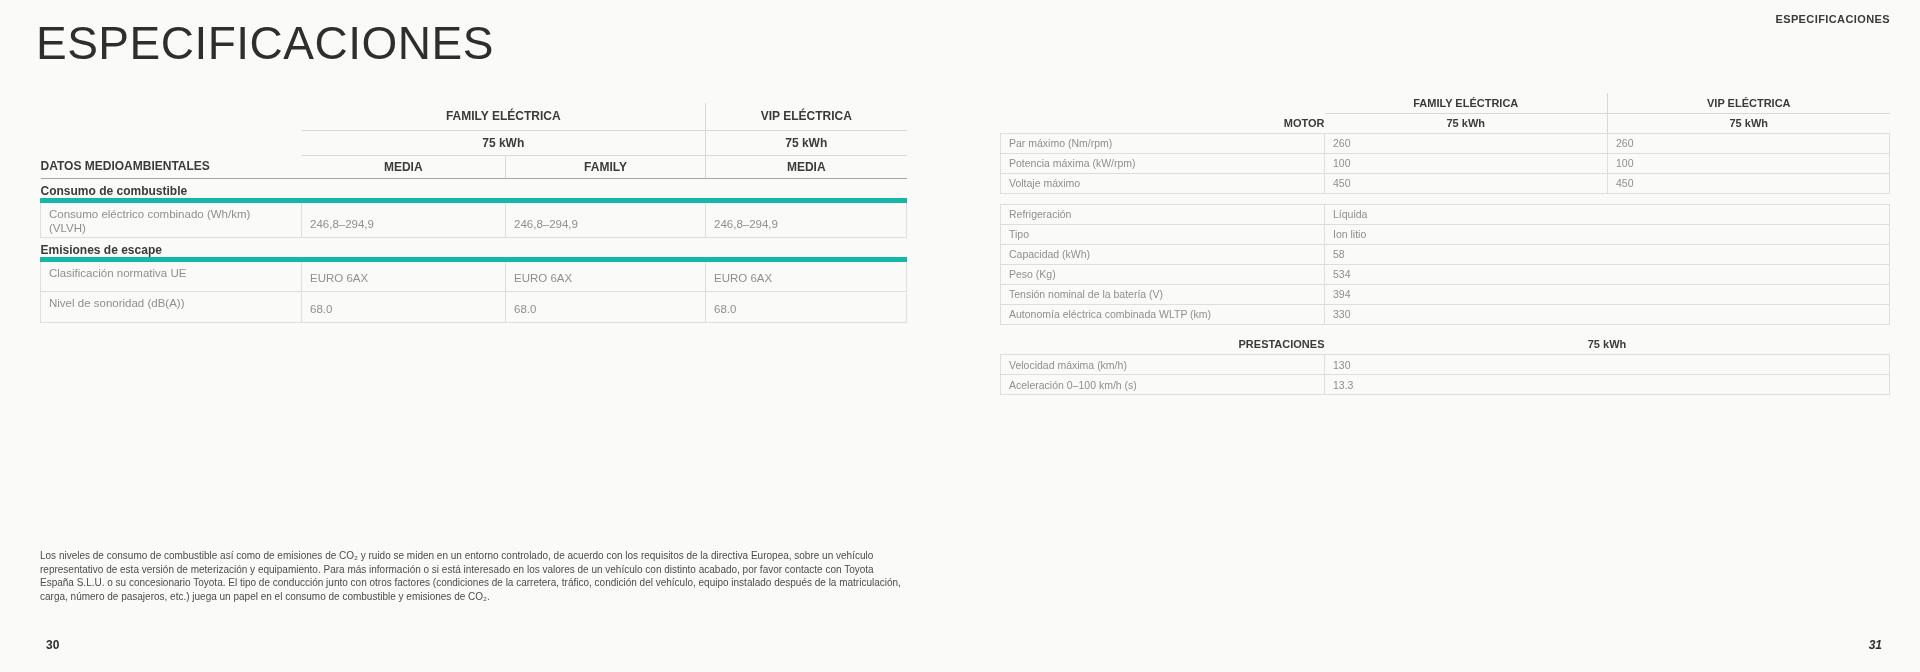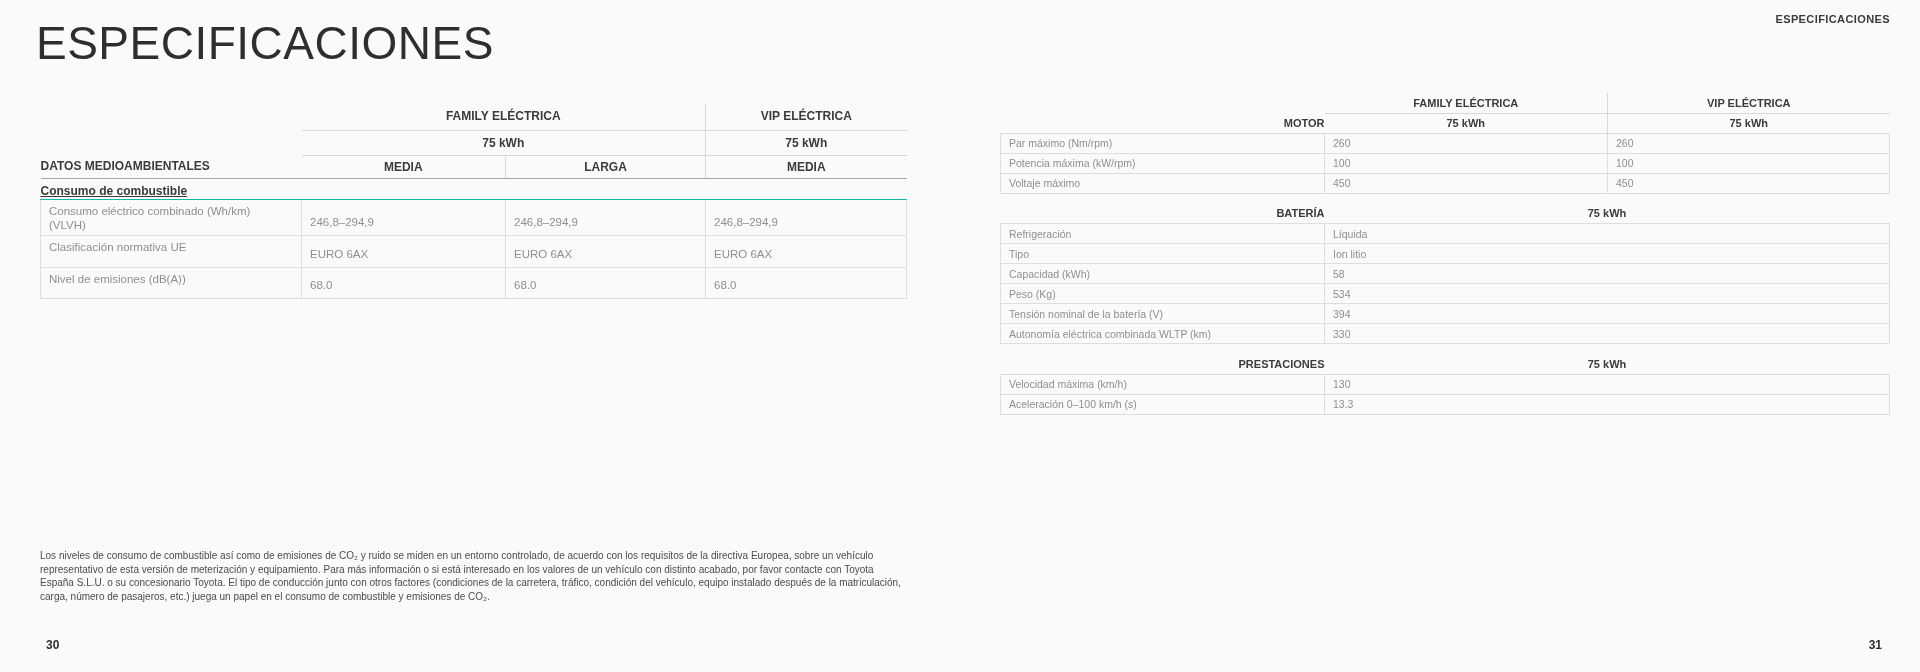--- a/index.html
+++ b/index.html
@@ -24,21 +24,21 @@
 
   table{border-collapse:collapse;table-layout:fixed;}
   td{padding:0;}
 
   
   .ltable{position:absolute;left:40px;top:103px;width:866px;}
   .ltable .bhead{text-align:center;font-weight:bold;font-size:12px;color:#3b3b3b;}
   .ltable .shead{font-weight:bold;font-size:12px;color:#3b3b3b;text-align:left;}
   .bb{border-bottom:1px solid #d8d8d4;}
   .gb{border-bottom:1px solid #a6a6a2;}
-  .db{border-bottom:1px solid #14b8a6;text-decoration:underline;}
+  .db{border-bottom:5px solid #14b8a6;}
   .vl{border-left:1px solid #d8d8d4;}
   .subhead{font-weight:bold;font-size:12px;color:#3b3b3b;padding-top:5px;}
   .box{border:1px solid #dededb;}
   .ltable .dlabel{color:#8f8f8d;font-size:11.5px;padding:4px 8px 2px;vertical-align:top;line-height:14px;}
   .ltable .dval{color:#8f8f8d;font-size:11.5px;padding:0 8px 7px;vertical-align:bottom;}
 
   
   .rtable{position:absolute;left:1000px;top:93px;width:889px;}
   .rtable .bhead{text-align:center;font-weight:bold;font-size:11px;color:#3b3b3b;}
   .rtable .shead{font-weight:bold;font-size:11px;color:#3b3b3b;text-align:right;vertical-align:middle;}
@@ -46,21 +46,21 @@
   .rtable .dval{color:#8f8f8d;font-size:10.5px;padding:0 8px;vertical-align:middle;text-align:left;}
   .rtable .gap td{border:none;height:10px;}
 
   
   .footnote{
     position:absolute;left:40px;top:549px;width:868px;
     font-size:10px;line-height:13.5px;color:#4c4c4a;
   }
   .pagenum{position:absolute;top:638px;font-size:12px;font-weight:bold;color:#2e2e2e;text-align:center;}
   .pagenum.left{left:46px;}
-  .pagenum.right{right:38px;}
+  .pagenum.right{right:38px;font-style:italic;}
 </style>
 </head>
 <body>
 
 <div class="page">
 
   <div class="corner-label">ESPECIFICACIONES</div>
   <h1 class="page-title">ESPECIFICACIONES</h1>
 
   <table class="ltable">
@@ -77,43 +77,46 @@
       <td class="bhead bb vl">VIP ELÉCTRICA</td>
     </tr>
     <tr style="height:25px">
       <td></td>
       <td class="bhead bb" colspan="2">75 kWh</td>
       <td class="bhead bb vl">75 kWh</td>
     </tr>
     <tr style="height:23px">
       <td class="shead gb">DATOS MEDIOAMBIENTALES</td>
       <td class="bhead gb">MEDIA</td>
-      <td class="bhead gb vl">LARGA</td>
+      <td class="bhead gb vl">FAMILY</td>
       <td class="bhead gb vl">MEDIA</td>
     </tr>
     <tr style="height:21px">
       <td class="subhead db" colspan="4">Consumo de combustible</td>
     </tr>
     <tr style="height:36px">
       <td class="dlabel box">
         <div>Consumo eléctrico combinado (Wh/km)</div>
         <div>(VLVH)</div>
       </td>
       <td class="dval box">246,8–294,9</td>
       <td class="dval box">246,8–294,9</td>
       <td class="dval box">246,8–294,9</td>
     </tr>
+    <tr style="height:20px">
+      <td class="subhead db" colspan="4">Emisiones de escape</td>
+    </tr>
     <tr style="height:32px">
       <td class="dlabel box">Clasificación normativa UE</td>
       <td class="dval box">EURO 6AX</td>
       <td class="dval box">EURO 6AX</td>
       <td class="dval box">EURO 6AX</td>
     </tr>
     <tr style="height:31px">
-      <td class="dlabel box">Nivel de emisiones (dB(A))</td>
+      <td class="dlabel box">Nivel de sonoridad (dB(A))</td>
       <td class="dval box">68.0</td>
       <td class="dval box">68.0</td>
       <td class="dval box">68.0</td>
     </tr>
   </tbody>
     </table>
 
   <table class="rtable">
     <colgroup>
         <col style="width:324px">
@@ -143,24 +146,20 @@
     </tr>
     <tr style="height:20px">
       <td class="dlabel box">Voltaje máximo</td>
       <td class="dval box">450</td>
       <td class="dval box">450</td>
     </tr>
     <tr class="gap">
           <td colspan="3"></td>
         </tr>
     <tr style="height:20px">
-      <td class="shead">BATERÍA</td>
-      <td class="bhead" colspan="2">75 kWh</td>
-    </tr>
-    <tr style="height:20px">
       <td class="dlabel box">Refrigeración</td>
       <td class="dval box" colspan="2">Líquida</td>
     </tr>
     <tr style="height:20px">
       <td class="dlabel box">Tipo</td>
       <td class="dval box" colspan="2">Ion litio</td>
     </tr>
     <tr style="height:20px">
       <td class="dlabel box">Capacidad (kWh)</td>
       <td class="dval box" colspan="2">58</td>

